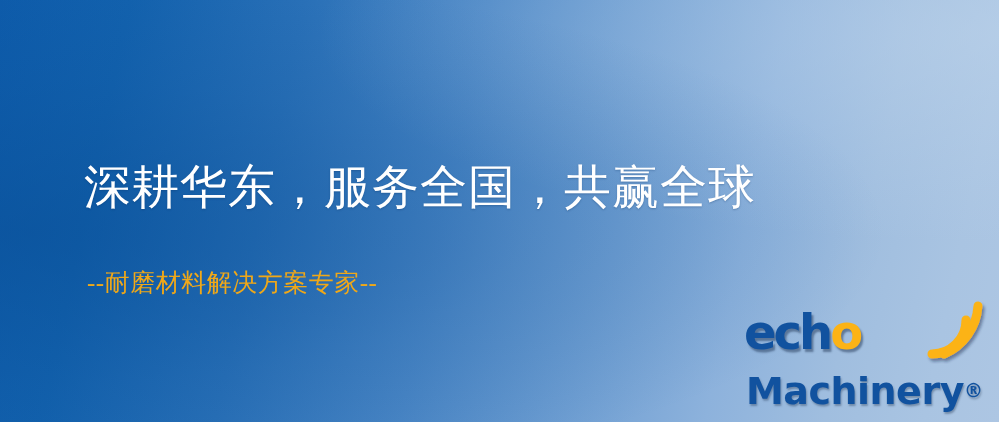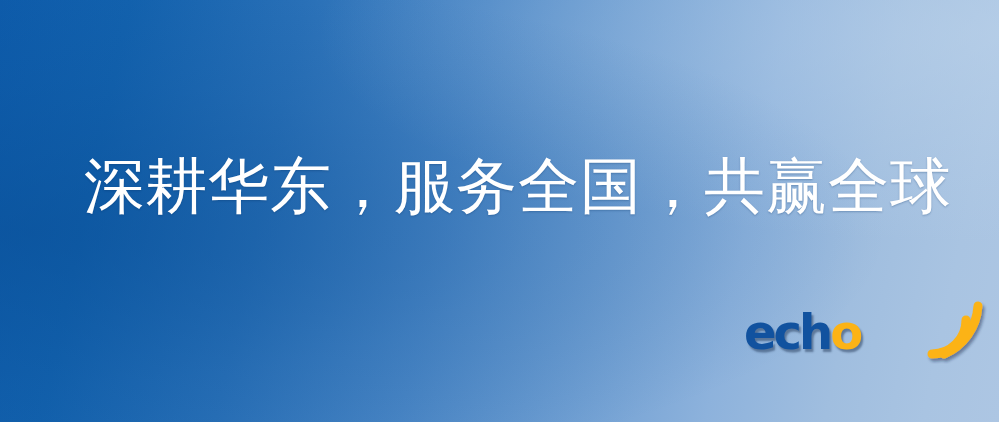--- a/index.html
+++ b/index.html
@@ -38,21 +38,21 @@
       radial-gradient(110% 80% at 100% 8%, rgba(190,212,235,0.55) 0%, rgba(190,212,235,0) 62%);
   }
 
   
   #headline {
     position: absolute;
     left: 84px;
     top: 150px;
     color: #ffffff;
     font-family: "Liberation Serif", "DejaVu Serif", serif;
-    font-size: 61px;
+    font-size: 47px;
     line-height: 74px;
     letter-spacing: 1px;
     white-space: nowrap;
     text-shadow: 0 1px 2px rgba(10,50,100,0.30);
   }
 
   
   #subtitle {
     position: absolute;
     left: 87px;
@@ -121,20 +121,21 @@
 </head>
 <body>
 
 <div id="banner">
 
   <div id="bg-gradient"></div>
   <div id="bg-soft"></div>
 
   <div id="headline">深耕华东，服务全国，共赢全球</div>
 
+  <div id="subtitle">--耐磨材料解决方案专家--</div>
 
   <div id="logo">
 
     <div id="logo-wordmark">
       <span class="logo-blue">ech</span><span class="logo-gold">o</span>
     </div>
 
     <div id="logo-waves">
       <svg width="70" height="72" viewBox="0 0 70 72" xmlns="http://www.w3.org/2000/svg">
         <defs>
@@ -142,16 +143,19 @@
             <feDropShadow dx="2" dy="3" stdDeviation="1.6" flood-color="#142846" flood-opacity="0.45"></feDropShadow>
           </filter>
         </defs>
         <g fill="none" stroke="#fcb316" stroke-linecap="round" filter="url(#wshadow)">
           <path d="M6 62 A34 34 0 0 0 40 28" stroke-width="9"></path>
           <path d="M22 62 A56 56 0 0 0 56 14" stroke-width="9" transform="translate(-4,0)"></path>
         </g>
       </svg>
     </div>
 
+    <div id="logo-sub">
+      <span>Machinery</span><span id="logo-reg">®</span>
+    </div>
 
   </div>
 
 </div>
 
 </body></html>

